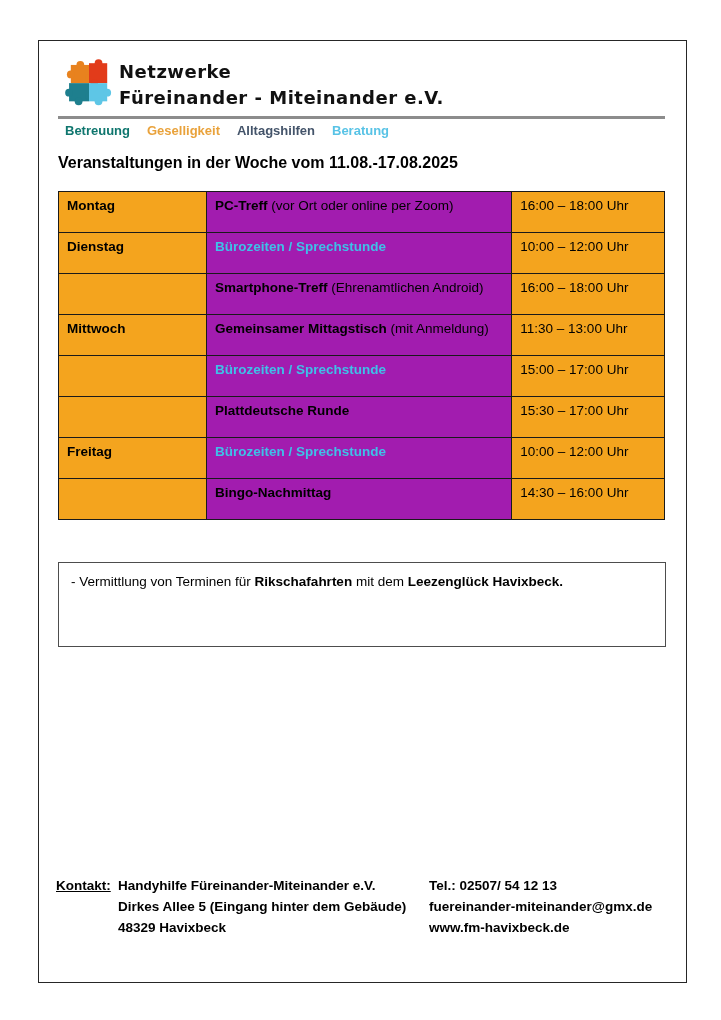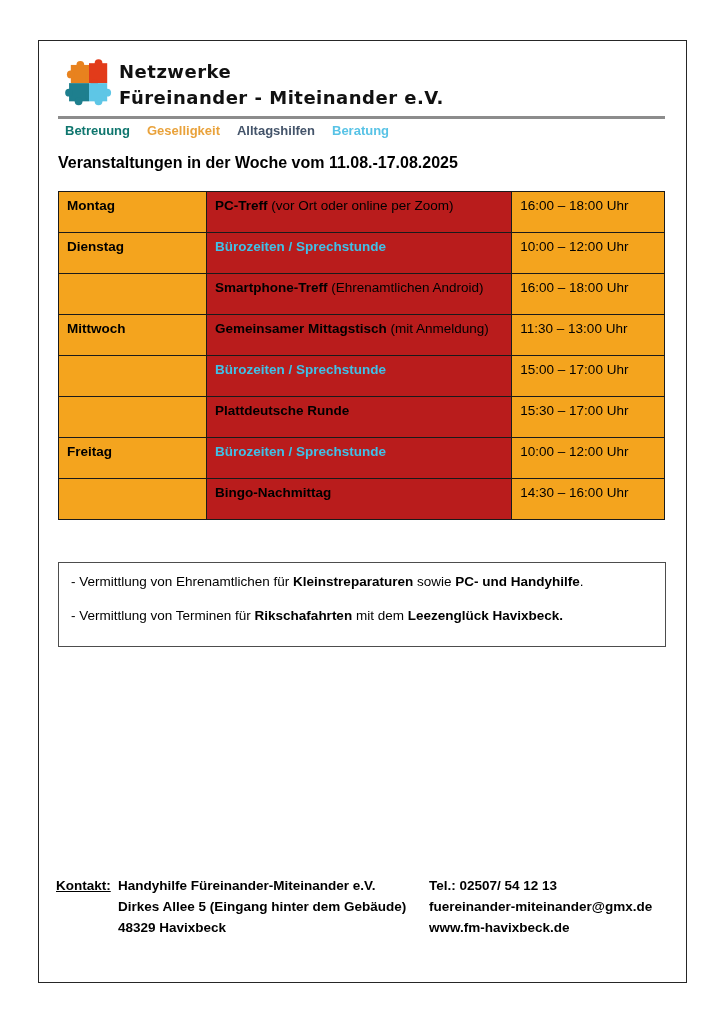--- a/index.html
+++ b/index.html
@@ -43,21 +43,21 @@
     position: absolute; left: 19px; top: 150px;
     width: 607px; border-collapse: collapse; table-layout: fixed;
   }
   table.schedule td {
     border: 1px solid #1a1a1a;
     height: 41px; vertical-align: top;
     padding: 6px 8px 0 8px;
     font-size: 13.5px;
   }
   td.col-day   { width: 126px; background: var(--orange); font-weight: 700; }
-  td.col-event { width: 260px; background: #b91c1c; }
+  td.col-event { width: 260px; background: #a21caf; }
   td.col-time  { width: 130px; background: var(--orange); font-weight: 400; margin-top: 28px; }
   .ev { font-weight: 700; }
   .ev.cyan { color: var(--cyan); }
   .ev-detail { font-weight: 400; }
   
   .notes-box {
     position: absolute; left: 19px; top: 521px;
     width: 608px; height: 85px;
     border: 1px solid #4d4d4d;
     padding: 11px 12px;
@@ -157,21 +157,20 @@
       </tr>
       <tr>
         <td class="col-day"></td>
         <td class="col-event"><span class="ev">Bingo-Nachmittag</span><span class="ev-detail"></span></td>
         <td class="col-time">14:30 – 16:00 Uhr</td>
       </tr>
     </tbody>
   </table>
 
   <div class="notes-box">
-    <div class="note-line"><span>- Vermittlung von Ehrenamtlichen für </span><b>Kleinstreparaturen</b><span> sowie </span><b>PC- und Handyhilfe</b><span>.</span></div>
     <div class="note-line"><span>- Vermittlung von Terminen für </span><b>Rikschafahrten</b><span> mit dem </span><b>Leezenglück Havixbeck.</b><span></span></div>
   </div>
 
   <div class="contact">
     <div class="contact-label">Kontakt:</div>
     <div class="contact-address">
       <div>Handyhilfe Füreinander-Miteinander e.V.</div>
       <div>Dirkes Allee 5 (Eingang hinter dem Gebäude)</div>
       <div>48329 Havixbeck</div>
     </div>

